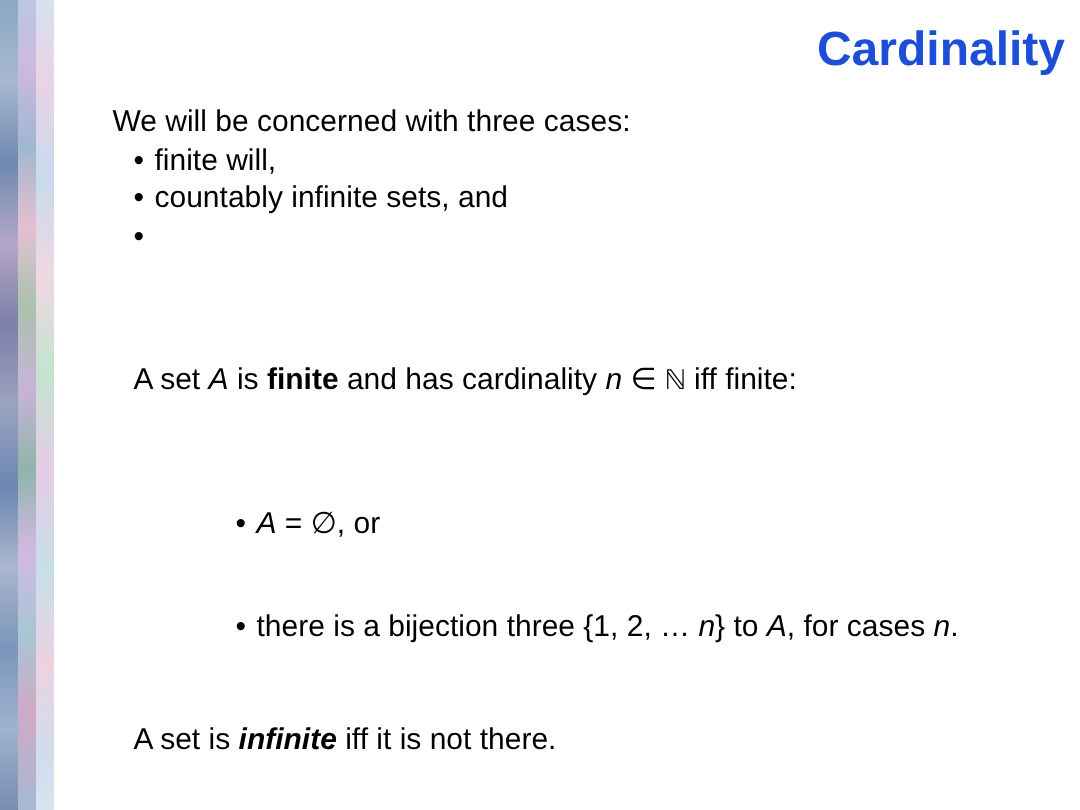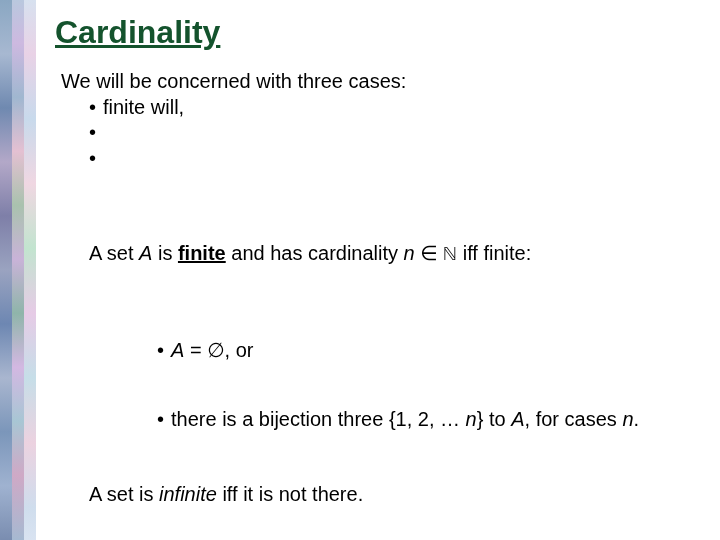--- a/index.html
+++ b/index.html
@@ -34,32 +34,31 @@
     background: linear-gradient(180deg,#d7e1ef 0%,#e9d2e6 10%,#c8daec 22%,#f0d7e2 34%,#c2e4cf 46%,#e6cbe6 58%,#c6dee8 70%,#ecd2e0 82%,#cfdded 94%,#d9e3f1 100%);
   }
   .content {
     position: absolute;
     left: 55px;
     top: 0;
     right: 10px;
     bottom: 0;
   }
   h1.title {
-    text-align: left;
+    text-align: right;
     font-size: 32px;
     font-weight: bold;
     margin: 14px 0 18px 0;
-    color: #14532d;
-    text-decoration: underline;
+    color: #1d4ed8;
   }
   .intro {
     font-size: 20px;
     color: #000;
     line-height: 1.28;
-    margin-left: 6px;
+    margin-left: 20px;
   }
   .intro-list {
     margin-left: 34px;
   }
   .intro-list .row {
     display: flex;
     align-items: baseline;
   }
   .intro-list .dot {
     width: 14px;
@@ -80,22 +79,22 @@
     align-items: baseline;
   }
   .def-list .dot {
     width: 14px;
   }
   .def-list .txt { flex: 1; margin-top: 43px; }
   .def2 {
     margin-top: 50px;
   }
   .italic { font-style: italic; }
-  .bold { font-weight: bold; text-decoration: underline; }
-  .bolditalic { font-weight: normal; font-style: italic; }
+  .bold { font-weight: bold; }
+  .bolditalic { font-weight: bold; font-style: italic; }
   .dstruck {
     font-family: "Cambria Math","STIX Two Math","Segoe UI Symbol",serif;
   }
 </style>
 </head>
 <body>
 
 <div class="sidebar">
   <div class="strip strip-1"></div>
   <div class="strip strip-2"></div>
@@ -107,20 +106,21 @@
   <h1 class="title">Cardinality</h1>
 
   <div class="intro">We will be concerned with three cases:</div>
   <div class="intro intro-list">
     <div class="row">
       <span class="dot">•</span>
       <span>finite will,</span>
     </div>
     <div class="row">
       <span class="dot">•</span>
+      <span>countably infinite sets, and</span>
     </div>
     <div class="row">
       <span class="dot">•</span>
     </div>
   </div>
 
   <div class="def">
     <span>A set </span><span class="italic">A</span><span> is </span><span class="bold">finite</span><span> and has cardinality </span><span class="italic">n</span><span> ∈ </span><span class="dstruck">ℕ</span><span> iff finite:</span>
 
     <div class="def-list">

